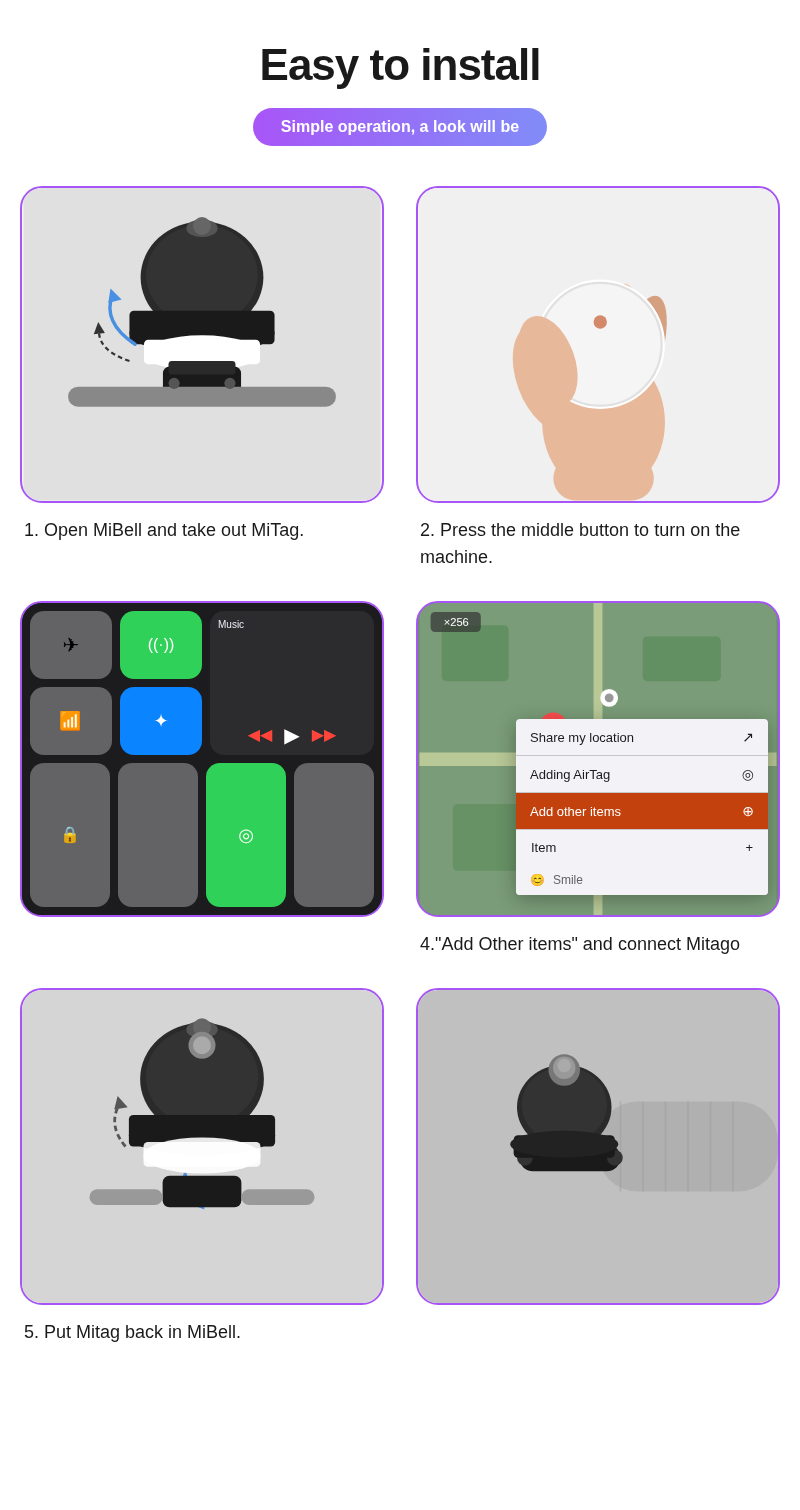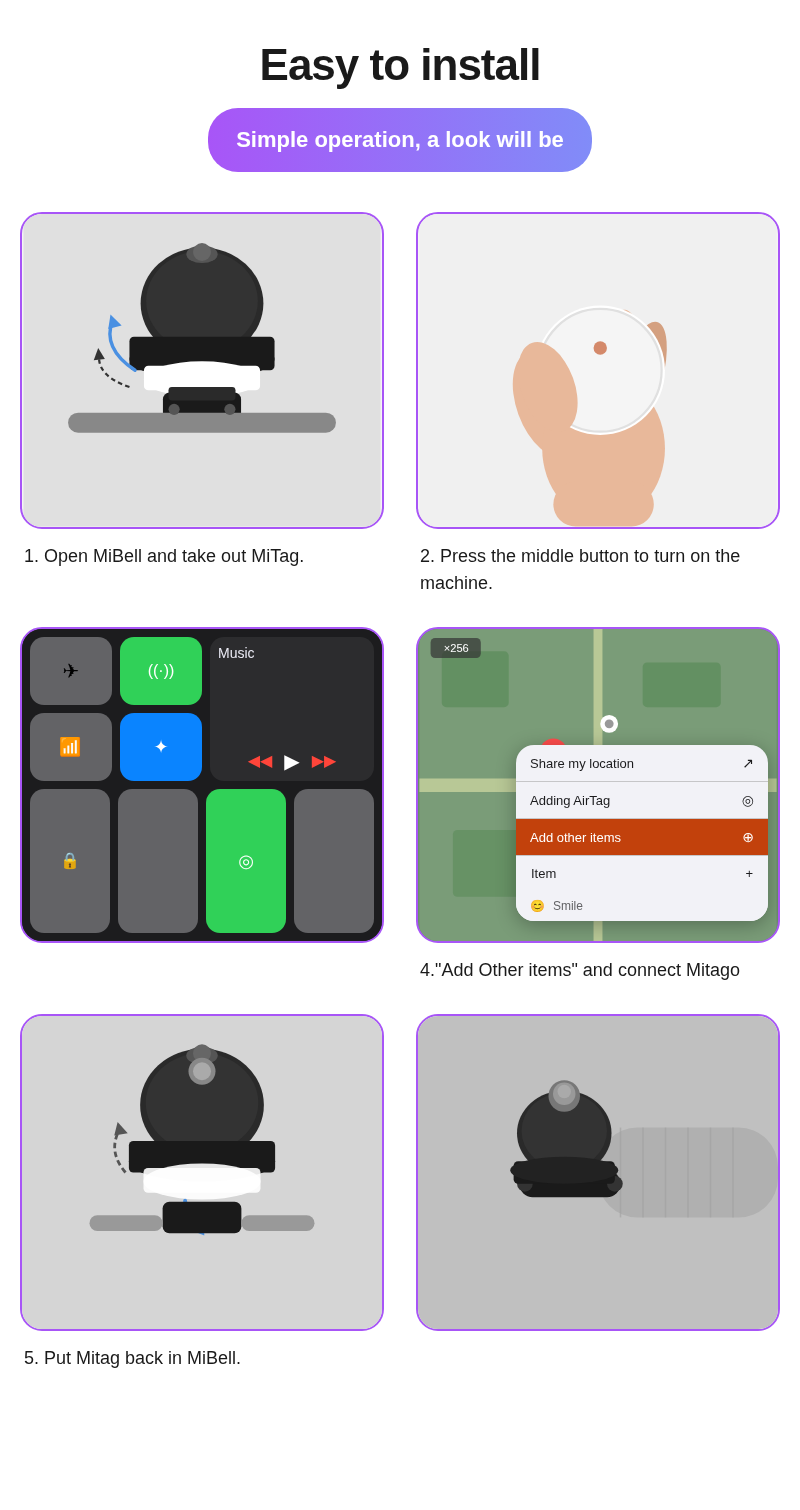--- a/index.html
+++ b/index.html
@@ -19,23 +19,23 @@
       font-weight: 800;
       color: #1a1a1a;
       text-align: center;
       margin-bottom: 18px;
       letter-spacing: -1px;
     }
 
     .subtitle-badge {
       background: linear-gradient(90deg, #a855f7, #818cf8);
       color: white;
-      font-size: 22px;
+      font-size: 16px;
       font-weight: 600;
-      padding: 19px 28px;
+      padding: 10px 28px;
       border-radius: 30px;
       margin-bottom: 40px;
     }
 
     .steps-grid {
       display: grid;
       grid-template-columns: 1fr 1fr;
       gap: 30px 32px;
       width: 100%;
       max-width: 760px;
@@ -107,21 +107,21 @@
 
     .cc-music {
       background: #2c2c2e;
       border-radius: 14px;
       display: flex;
       flex-direction: column;
       padding: 8px;
       color: white;
       font-size: 11px;
     }
-    .cc-music-title { color: #ebebf5; font-size: 14px; margin-bottom: 2px; }
+    .cc-music-title { color: #ebebf5; font-size: 10px; margin-bottom: 2px; }
     .cc-music-controls {
       display: flex;
       align-items: center;
       justify-content: center;
       gap: 12px;
       margin-top: auto;
     }
     .cc-music-controls span { color: #ff453a; font-size: 16px; }
     .cc-music-play { color: white !important; font-size: 20px !important; }
 
@@ -132,21 +132,21 @@
     }
     .cc-screen-lock { background: #636366; }
     .cc-find { background: #30d158; }
     .cc-btn-sm { background: #636366; border-radius: 14px; display: flex; align-items: center; justify-content: center; font-size: 16px; color: white; }
 
     .find-menu {
       position: absolute;
       right: 10px;
       bottom: 20px;
       background: #f2f2f7;
-      border-radius: 18px;
+      border-radius: 4px;
       width: 70%;
       overflow: hidden;
       box-shadow: 0 4px 20px rgba(0,0,0,0.3);
     }
 
     .find-menu-item {
       padding: 10px 14px;
       display: flex;
       align-items: center;
       justify-content: space-between;

